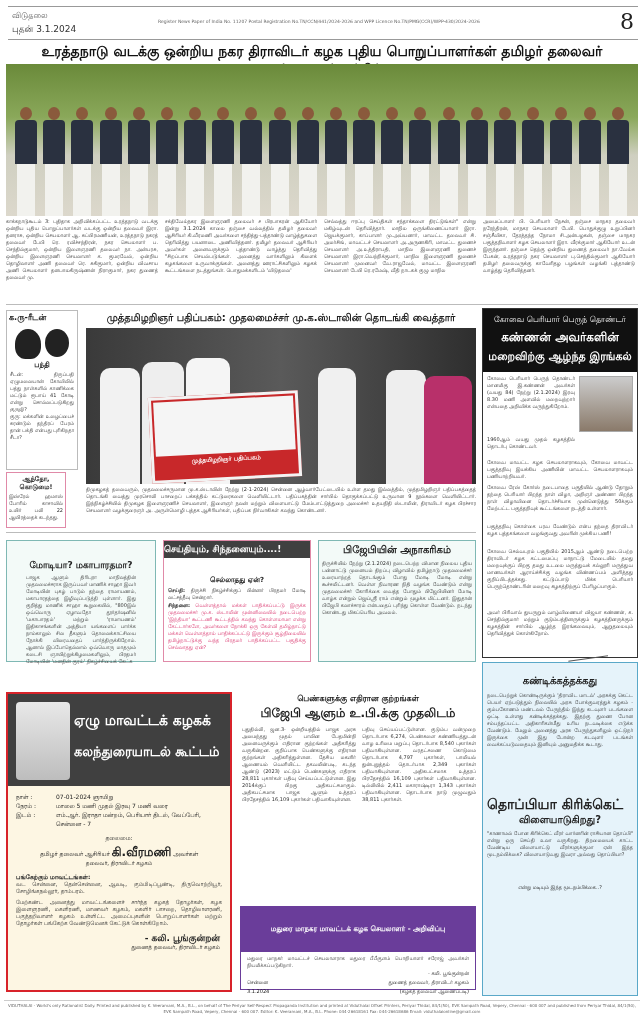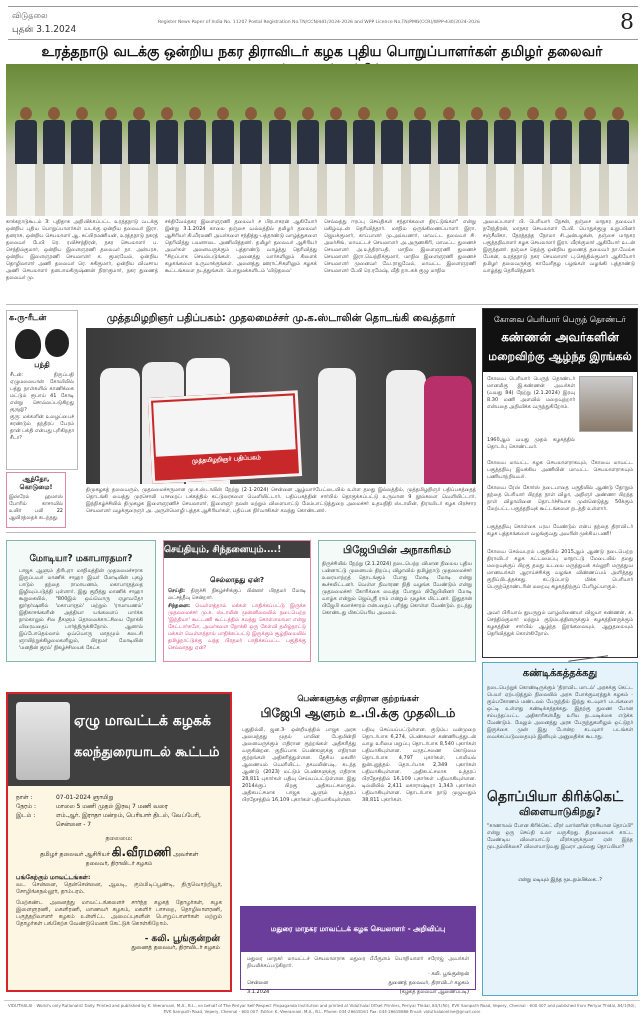--- a/index.html
+++ b/index.html
@@ -201,21 +201,21 @@
     <div style="font-size:5px;text-align:right;margin-top:4px">தலைவர்,</div>
     <div style="display:flex;justify-content:space-between;font-size:5px;margin-top:3px">
       <span>3.1.2024</span>
       <span>திராவிடர் கழகம்</span>
     </div>
   </div>
 </div>
 
 <div class="abs rule" style="left:6px;top:532px;width:470px"></div>
 
-<div class="abs" style="left:6px;top:540px;width:150px;height:122px;border:1.5px solid #7fb8b4;background:#f3faf8;padding:12px">
+<div class="abs" style="left:6px;top:540px;width:150px;height:122px;border:1.5px solid #7fb8b4;background:#f3faf8;padding:19px">
   <div style="font-size:9px;font-weight:bold;text-align:center">மோடியா? மகாபாரதமா?</div>
   <div class="coltext" style="height:98px;margin-top:3px">பாஜக ஆளும் திரிபுரா மாநிலத்தின் முதலமைச்சராக இருப்பவர் மாணிக் சாஹா இவர் மோடியின் புகழ் பாடும் தந்தை ராமாயணம், மகாபாரதத்தை இழிவுப்படுத்தி புள்ளார். இது குறித்து மாணிக் சாஹா கூறுகையில், "800இல் ஒவ்வொரு ஏழாவதோ தூர்தர்ஷனில் 'மகாபாரதம்' மற்றும் 'ராமாயணம்' இதிகாசங்களின் அத்தியா யங்களைப் பார்க்க நாம்காலும் சில தீகளும் தொலைக்காட்சியை நோக்கி விரைவதைப் பார்த்திருக்கிறோம். ஆனால் இப்போதெல்லாம் ஒவ்வொரு மாதமும் கடைசி ஞாயிற்றுக்கிழமைகளிலும், பிரதமர் மோடியின் 'மனதின் குரல்' நிகழ்ச்சியைக் கேட்க</div>
 </div>
 
 <div class="abs" style="left:163px;top:540px;width:148px;height:122px;border:1px solid #e08aa8;background:#fff">
   <div class="redhead" style="font-size:9px;padding:3px 0">செய்தியும், சிந்தனையும்....!</div>
   <div style="font-size:7px;font-weight:bold;text-align:center;margin-top:18px">செல்லாதது ஏன்?</div>
   <div class="coltext" style="padding:2px 4px;height:16px"><b>செய்தி:</b> <span>திருச்சி நிகழ்ச்சிக்குப் பின்னர் பிரதமர் மோடி லட்சத்தீவு சென்றார்.</span></div>
   <div class="coltext" style="padding:1px 4px;height:66px;color:#d8306a"><b style="color:#222">சிந்தனை:</b> <span>வெள்ளத்தால் மக்கள் பாதிக்கப்பட்டு இருக்க முதலமைச்சர் மு.க. ஸ்டாலின் முன்னிலையில் நடைபெற்ற 'இந்தியா' கூட்டணி கூட்டத்தில் கலந்து கொள்ளலாமா என்று கேட்டார்களே, அவர்களை நோக்கி ஒரு கேள்வி தமிழ்நாட்டு மக்கள் வெள்ளத்தால் பாதிக்கப்பட்டு இருக்கும் சூழ்நிலையில் தமிழ்நாட்டுக்கு வந்த பிரதமர் பாதிக்கப்பட்ட பகுதிக்கு செல்லாதது ஏன்?</span></div>
 </div>
@@ -272,21 +272,21 @@
     <span>சென்னை</span>
     <span>துணைத் தலைவர், திராவிடர் கழகம்</span>
   </div>
   <div style="display:flex;justify-content:space-between;font-size:5px;padding:2px 6px 0">
     <span>3.1.2024</span>
     <span>(கழகத் தலைவர் ஆணைப்படி)</span>
   </div>
 </div>
 
 <div class="abs" style="left:482px;top:662px;width:156px;height:334px;border:1.5px solid #5aa8c8;background:#e6f3fa;padding:4px">
-  <div style="font-size:10px;font-weight:bold;text-align:center;margin-top:0">கண்டிக்கத்தக்கது</div>
+  <div style="font-size:10px;font-weight:bold;text-align:center;margin-top:8px">கண்டிக்கத்தக்கது</div>
   <div class="coltext" style="height:104px;margin-top:4px">நடைபெற்றுக் கொண்டிருக்கும் 'திராவிட மாடல்' அரசுக்கு கெட்ட பெயர் ஏற்படுத்தும் நிலையில் அரசு போக்குவரத்துக் கழகம் - கும்பகோணம் மண்டலம் பேருந்தில் இந்து கடவுளர் படங்களை ஒட்டி உள்ளது கண்டிக்கத்தக்கது. இதற்கு துணை போன சம்பந்தப்பட்ட அதிகாரிகள்மீது உரிய நடவடிக்கை எடுக்க வேண்டும். மேலும் அனைத்து அரசு பேருந்துகளிலும் ஒட்டுநர் இருக்கை முன் இது போன்ற கடவுளர் படங்கள் வைக்கப்படுவதையும் இனியும் அனுமதிக்க கூடாது.</div>
   <div style="font-size:14px;font-weight:bold;text-align:left;">தொப்பியா கிரிக்கெட்</div>
   <div style="font-size:10px;font-weight:bold;text-align:center">விளையாடுகிறது?</div>
   <div class="coltext" style="height:52px;margin-top:3px">"காணாமல் போன கிரிக்கெட் வீரர் வார்னரின் ராசியான தொப்பி" என்று ஒரு செய்தி உலா வருகிறது. திறமையைக் காட்ட வேண்டிய விளையாட்டு வீரர்களுக்குமா ஏன் இந்த மூடநம்பிக்கை? விளையாடுவது இவரா அல்லது தொப்பியா?</div>
   <div style="font-size:5px;text-align:center;margin-top:2px">என்று மடியும் இந்த மூடநம்பிக்கை..?</div>
 </div>
 
 <div class="abs" style="left:4px;top:1000px;width:636px;font-size:4px;line-height:6px;color:#666;text-align:center;border-top:1px solid #ccc;padding-top:2px">VIDUTHALAI - World's only Rationalist Daily. Printed and published by K. Veeramani, M.A., B.L., on behalf of The Periyar Self-Respect Propaganda Institution and printed at Viduthalai Offset Printers, Periyar Thidal, 84/1(50), EVK Sampath Road, Vepery, Chennai - 600 007 and published from Periyar Thidal, 84/1(50), EVK Sampath Road, Vepery, Chennai - 600 007. Editor: K. Veeramani, M.A., B.L. Phone: 044-26618161 Fax: 044-26618686 Email: viduthalaionline@gmail.com</div>
 
 </body></html>

